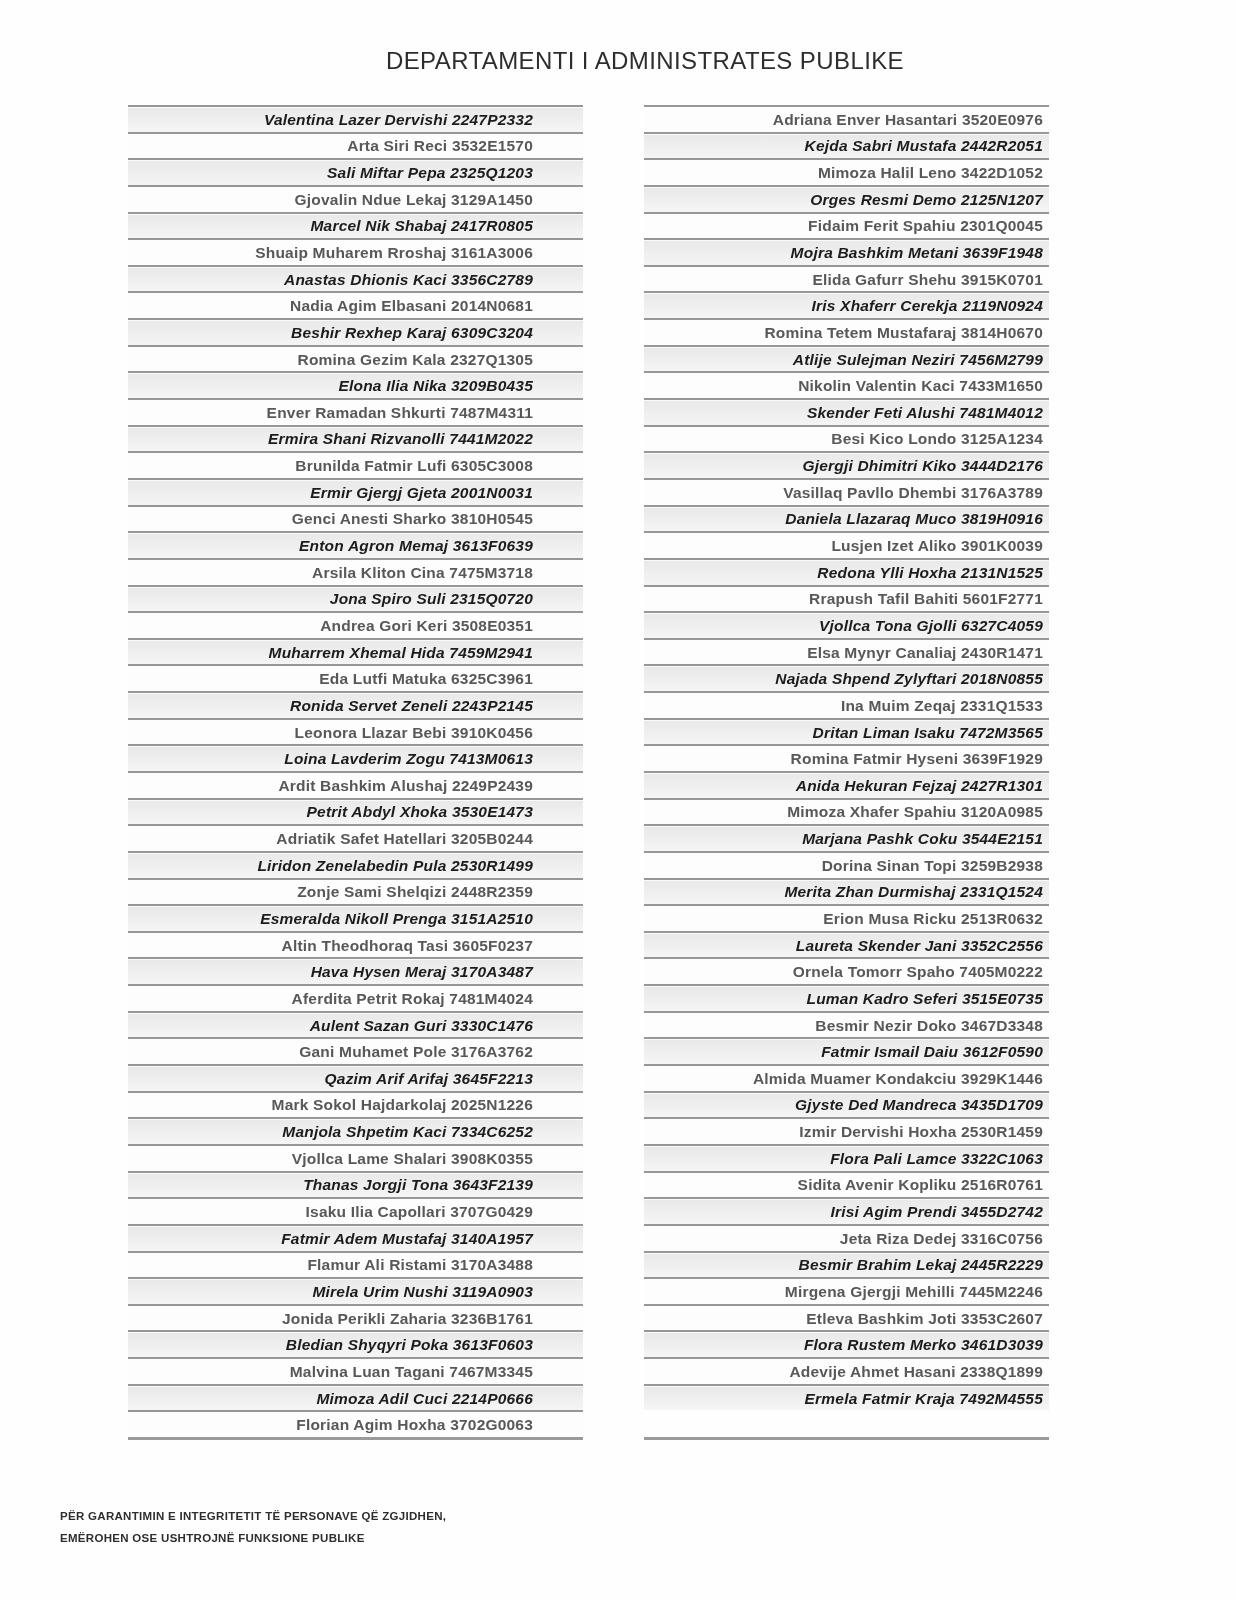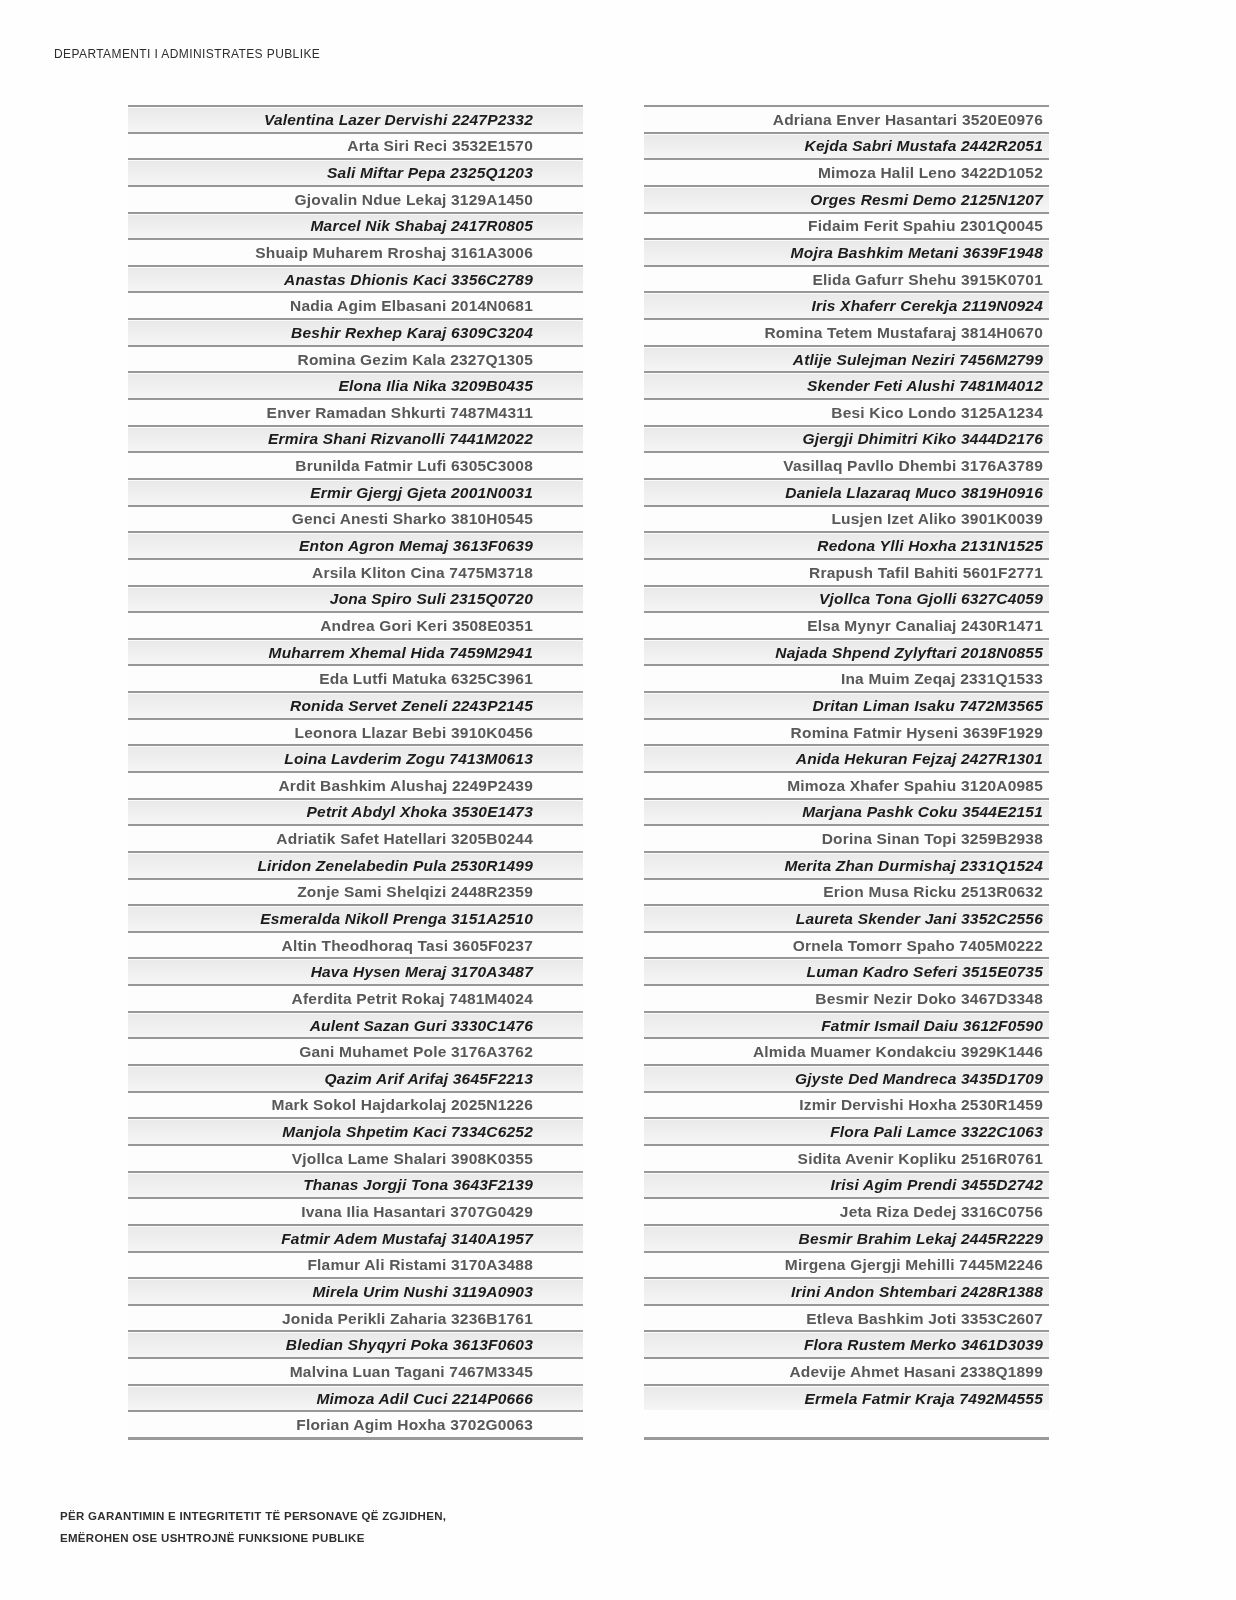--- a/index.html
+++ b/index.html
@@ -6,22 +6,22 @@
   body {
     width: 1236px; height: 1600px;
     position: relative;
     background: #fefefe;
     font-family: "Liberation Sans", sans-serif;
     overflow: hidden;
   }
   .page-title {
     position: absolute;
     top: 47px; left: 54px; width: 1182px;
-    text-align: left;
-    font-size: 12px;
+    text-align: center;
+    font-size: 24px;
     letter-spacing: 0.4px;
     color: #2d2d2d;
     white-space: nowrap;
   }
   .col {
     position: absolute;
     top: 105px;
     height: 1332px;
     display: grid;
     grid-template-rows: repeat(50, 1fr);
@@ -109,21 +109,21 @@
     <div class="row r-plain">Altin Theodhoraq Tasi 3605F0237</div>
     <div class="row r-shaded">Hava Hysen Meraj 3170A3487</div>
     <div class="row r-plain">Aferdita Petrit Rokaj 7481M4024</div>
     <div class="row r-shaded">Aulent Sazan Guri 3330C1476</div>
     <div class="row r-plain">Gani Muhamet Pole 3176A3762</div>
     <div class="row r-shaded">Qazim Arif Arifaj 3645F2213</div>
     <div class="row r-plain">Mark Sokol Hajdarkolaj 2025N1226</div>
     <div class="row r-shaded">Manjola Shpetim Kaci 7334C6252</div>
     <div class="row r-plain">Vjollca Lame Shalari 3908K0355</div>
     <div class="row r-shaded">Thanas Jorgji Tona 3643F2139</div>
-    <div class="row r-plain">Ivana Ilia Hasantari 3707G0429</div>
+    <div class="row r-plain">Isaku Ilia Capollari 3707G0429</div>
     <div class="row r-shaded">Fatmir Adem Mustafaj 3140A1957</div>
     <div class="row r-plain">Flamur Ali Ristami 3170A3488</div>
     <div class="row r-shaded">Mirela Urim Nushi 3119A0903</div>
     <div class="row r-plain">Jonida Perikli Zaharia 3236B1761</div>
     <div class="row r-shaded">Bledian Shyqyri Poka 3613F0603</div>
     <div class="row r-plain">Malvina Luan Tagani 7467M3345</div>
     <div class="row r-shaded">Mimoza Adil Cuci 2214P0666</div>
     <div class="row r-plain">Florian Agim Hoxha 3702G0063</div>
   </div>
 
@@ -131,20 +131,21 @@
     <div class="row r-plain">Adriana Enver Hasantari 3520E0976</div>
     <div class="row r-shaded">Kejda Sabri Mustafa 2442R2051</div>
     <div class="row r-plain">Mimoza Halil Leno 3422D1052</div>
     <div class="row r-shaded">Orges Resmi Demo 2125N1207</div>
     <div class="row r-plain">Fidaim Ferit Spahiu 2301Q0045</div>
     <div class="row r-shaded">Mojra Bashkim Metani 3639F1948</div>
     <div class="row r-plain">Elida Gafurr Shehu 3915K0701</div>
     <div class="row r-shaded">Iris Xhaferr Cerekja 2119N0924</div>
     <div class="row r-plain">Romina Tetem Mustafaraj 3814H0670</div>
     <div class="row r-shaded">Atlije Sulejman Neziri 7456M2799</div>
+    <div class="row r-plain">Nikolin Valentin Kaci 7433M1650</div>
     <div class="row r-shaded">Skender Feti Alushi 7481M4012</div>
     <div class="row r-plain">Besi Kico Londo 3125A1234</div>
     <div class="row r-shaded">Gjergji Dhimitri Kiko 3444D2176</div>
     <div class="row r-plain">Vasillaq Pavllo Dhembi 3176A3789</div>
     <div class="row r-shaded">Daniela Llazaraq Muco 3819H0916</div>
     <div class="row r-plain">Lusjen Izet Aliko 3901K0039</div>
     <div class="row r-shaded">Redona Ylli Hoxha 2131N1525</div>
     <div class="row r-plain">Rrapush Tafil Bahiti 5601F2771</div>
     <div class="row r-shaded">Vjollca Tona Gjolli 6327C4059</div>
     <div class="row r-plain">Elsa Mynyr Canaliaj 2430R1471</div>
@@ -165,21 +166,20 @@
     <div class="row r-shaded">Fatmir Ismail Daiu 3612F0590</div>
     <div class="row r-plain">Almida Muamer Kondakciu 3929K1446</div>
     <div class="row r-shaded">Gjyste Ded Mandreca 3435D1709</div>
     <div class="row r-plain">Izmir Dervishi Hoxha 2530R1459</div>
     <div class="row r-shaded">Flora Pali Lamce 3322C1063</div>
     <div class="row r-plain">Sidita Avenir Kopliku 2516R0761</div>
     <div class="row r-shaded">Irisi Agim Prendi 3455D2742</div>
     <div class="row r-plain">Jeta Riza Dedej 3316C0756</div>
     <div class="row r-shaded">Besmir Brahim Lekaj 2445R2229</div>
     <div class="row r-plain">Mirgena Gjergji Mehilli 7445M2246</div>
-    <div class="row r-shaded">Irini Andon Shtembari 2428R1388</div>
     <div class="row r-plain">Etleva Bashkim Joti 3353C2607</div>
     <div class="row r-shaded">Flora Rustem Merko 3461D3039</div>
     <div class="row r-plain">Adevije Ahmet Hasani 2338Q1899</div>
     <div class="row r-shaded">Ermela Fatmir Kraja 7492M4555</div>
   </div>
 
 <div class="page-footer">
   <div class="footer-line">PËR GARANTIMIN E INTEGRITETIT TË PERSONAVE QË ZGJIDHEN,</div>
   <div class="footer-line">EMËROHEN OSE USHTROJNË FUNKSIONE PUBLIKE</div>
 </div>

